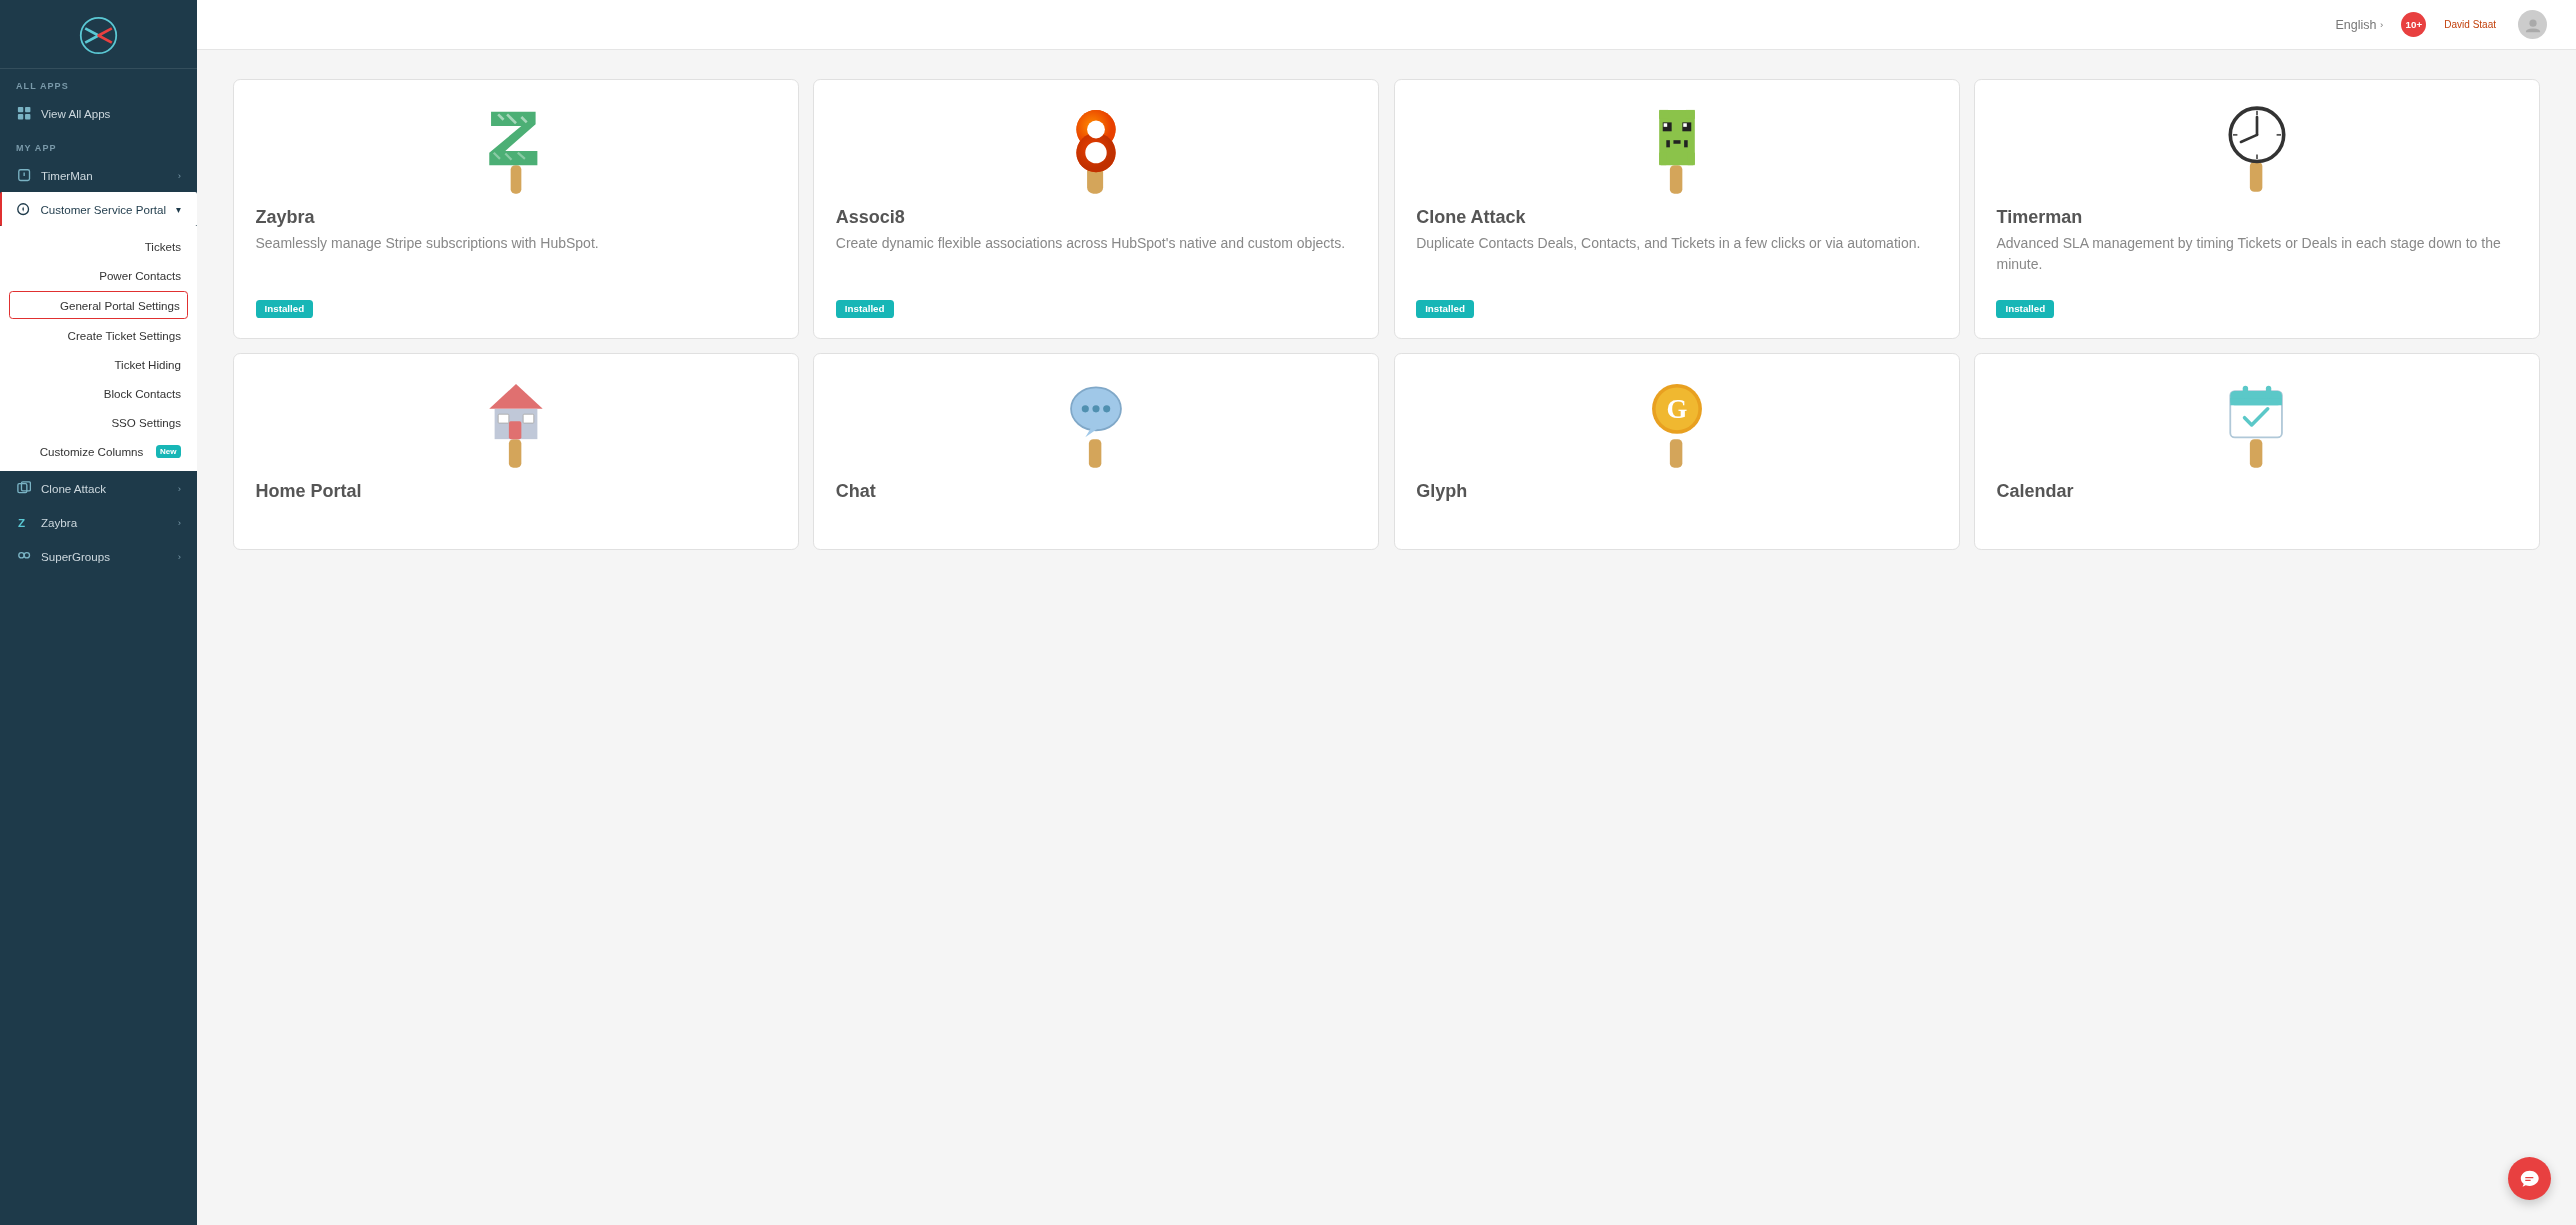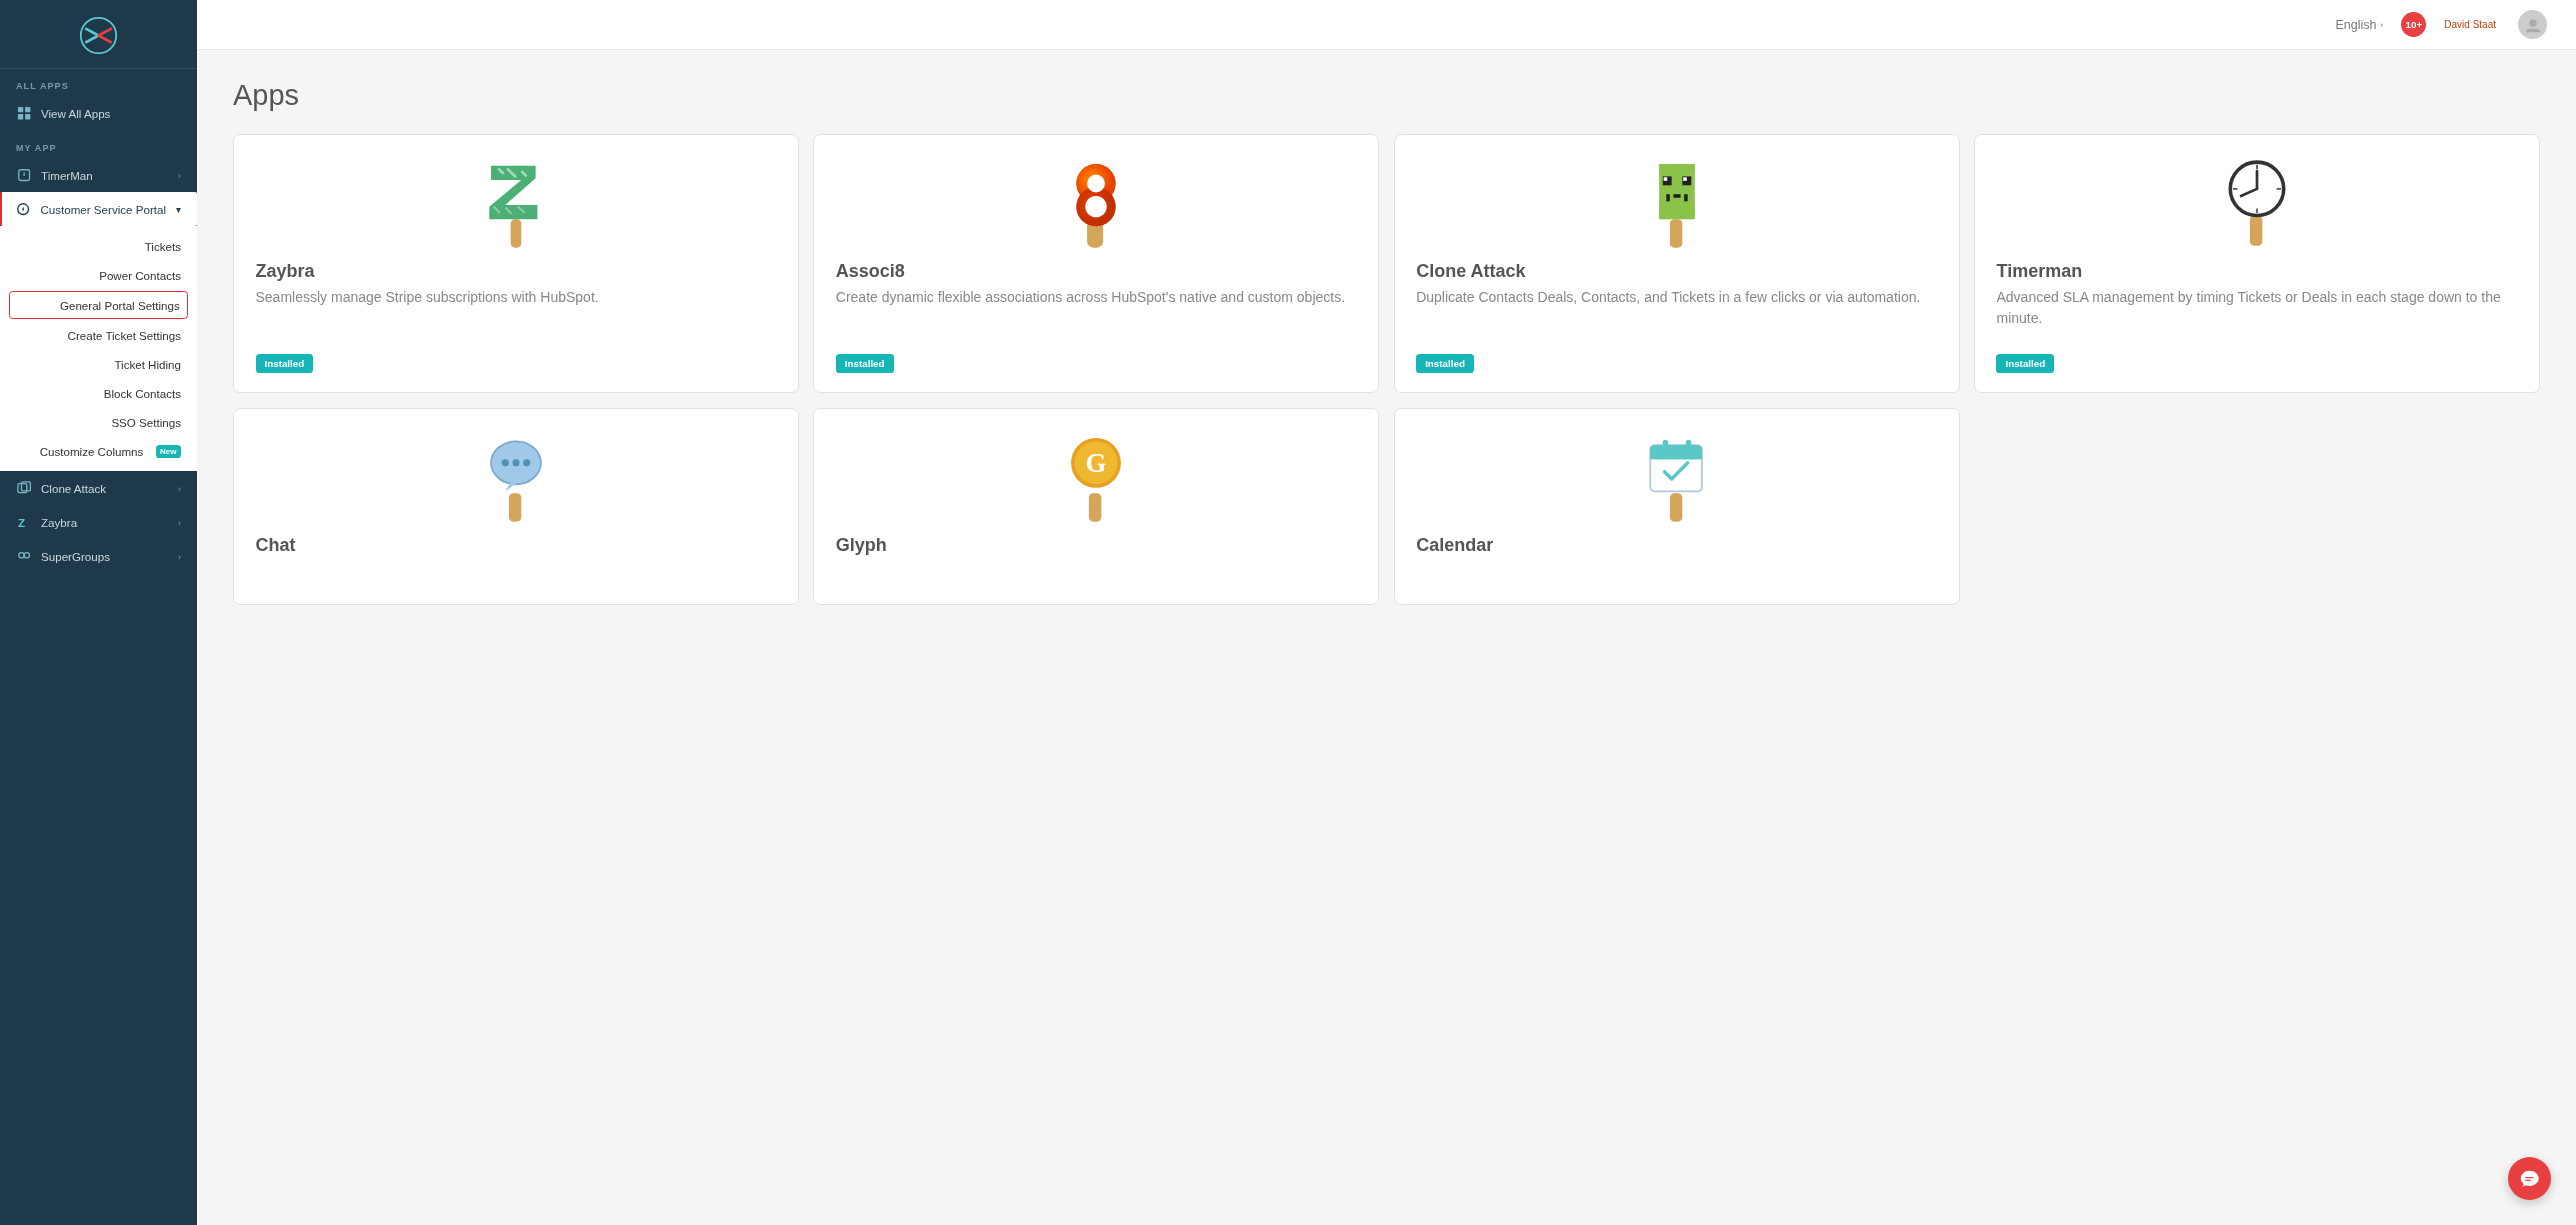--- a/index.html
+++ b/index.html
@@ -336,21 +336,20 @@
       <div class="user-avatar">
         <svg width="18" height="18" viewBox="0 0 20 20">
             <circle cx="10" cy="8" r="4" fill="#aaa"></circle>
             <path d="M2 18 Q2 14 10 14 Q18 14 18 18" fill="#aaa"></path>
           </svg>
       </div>
     </div>
   </header>
 
   <div class="content">
-    <h1 class="page-title">Apps</h1>
 
     <div class="apps-grid">
 
       <div class="app-card">
         <div class="app-icon">
 
           <svg width="72" height="98" viewBox="0 0 80 110">
 
             <rect x="34" y="72" width="12" height="32" rx="5" fill="#d4a55a"></rect>
 
@@ -447,20 +446,37 @@
             <line x1="40" y1="60" x2="40" y2="65" stroke="#555" stroke-width="2"></line>
             <line x1="13" y1="38" x2="18" y2="38" stroke="#555" stroke-width="2"></line>
             <line x1="62" y1="38" x2="67" y2="38" stroke="#555" stroke-width="2"></line>
           </svg>
         </div>
         <div class="app-name">Timerman</div>
         <div class="app-desc">Advanced SLA management by timing Tickets or Deals in each stage down to the minute.</div>
         <div class="installed-badge">Installed</div>
       </div>
 
+      <div class="app-card">
+        <div class="app-icon">
+          <svg width="72" height="98" viewBox="0 0 80 110">
+            <rect x="32" y="72" width="14" height="32" rx="5" fill="#d4a55a"></rect>
+
+            <polygon points="40,10 70,38 10,38" fill="#e07070"></polygon>
+            <rect x="16" y="38" width="48" height="34" fill="#c0c8d8"></rect>
+
+            <rect x="32" y="52" width="14" height="20" rx="2" fill="#e07070"></rect>
+
+            <rect x="20" y="44" width="12" height="10" rx="1" fill="white" stroke="#aaa" stroke-width="1"></rect>
+            <rect x="48" y="44" width="12" height="10" rx="1" fill="white" stroke="#aaa" stroke-width="1"></rect>
+          </svg>
+        </div>
+        <div class="app-name">Home Portal</div>
+        <div class="app-desc"></div>
+      </div>
 
       <div class="app-card">
         <div class="app-icon">
           <svg width="72" height="98" viewBox="0 0 80 110">
             <rect x="32" y="72" width="14" height="32" rx="5" fill="#d4a55a"></rect>
 
             <ellipse cx="40" cy="38" rx="28" ry="24" fill="#a0c8e8" stroke="#80a8c8" stroke-width="2"></ellipse>
 
             <circle cx="28" cy="38" r="4" fill="#5090b0"></circle>
             <circle cx="40" cy="38" r="4" fill="#5090b0"></circle>

